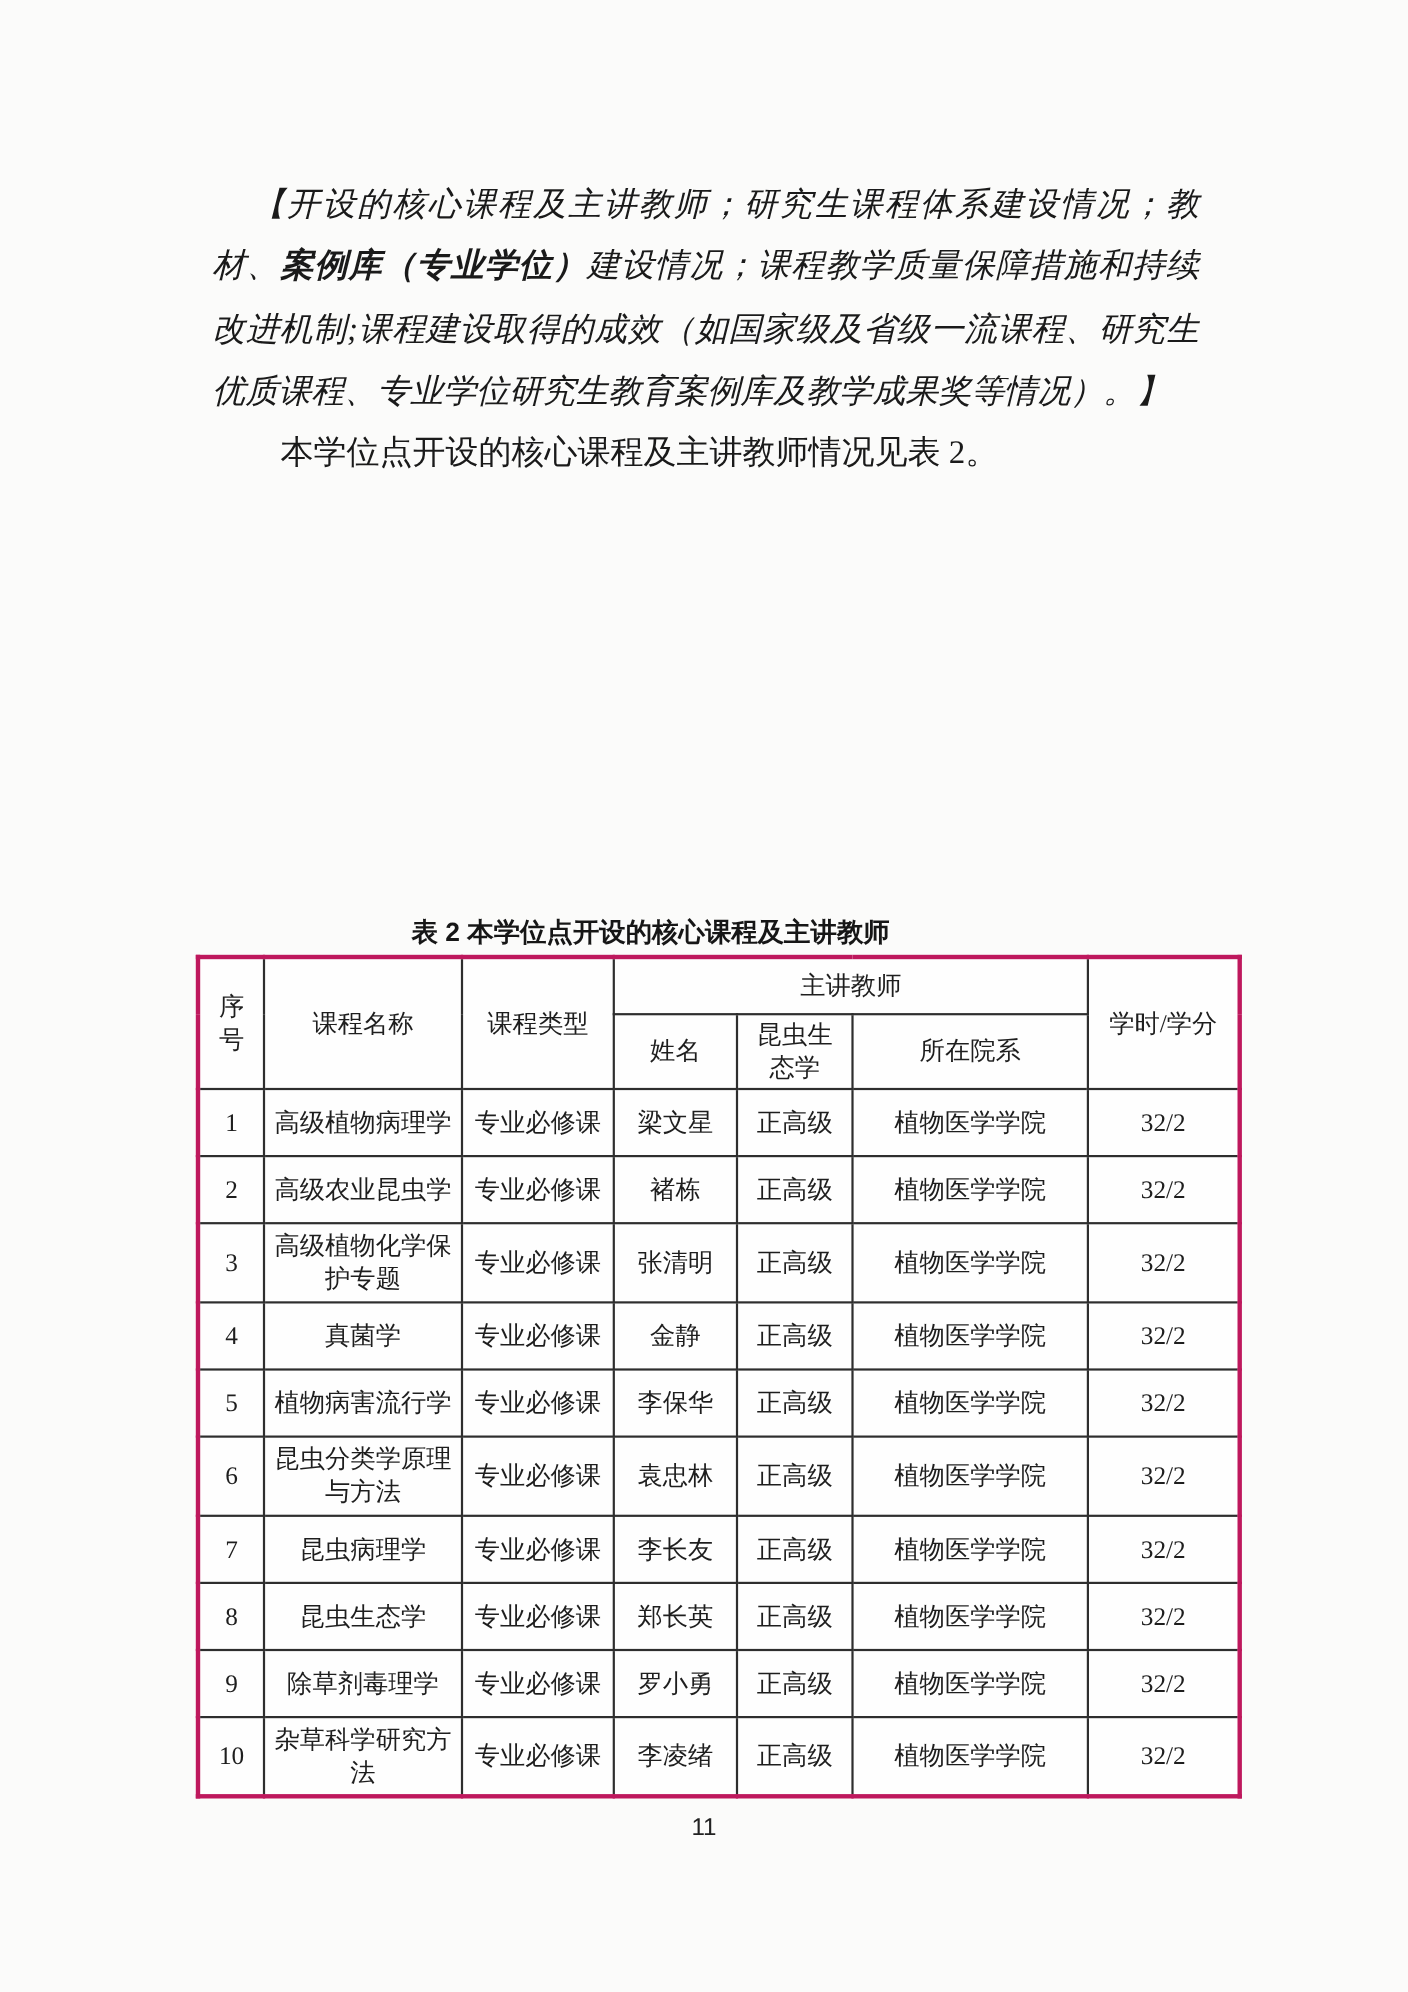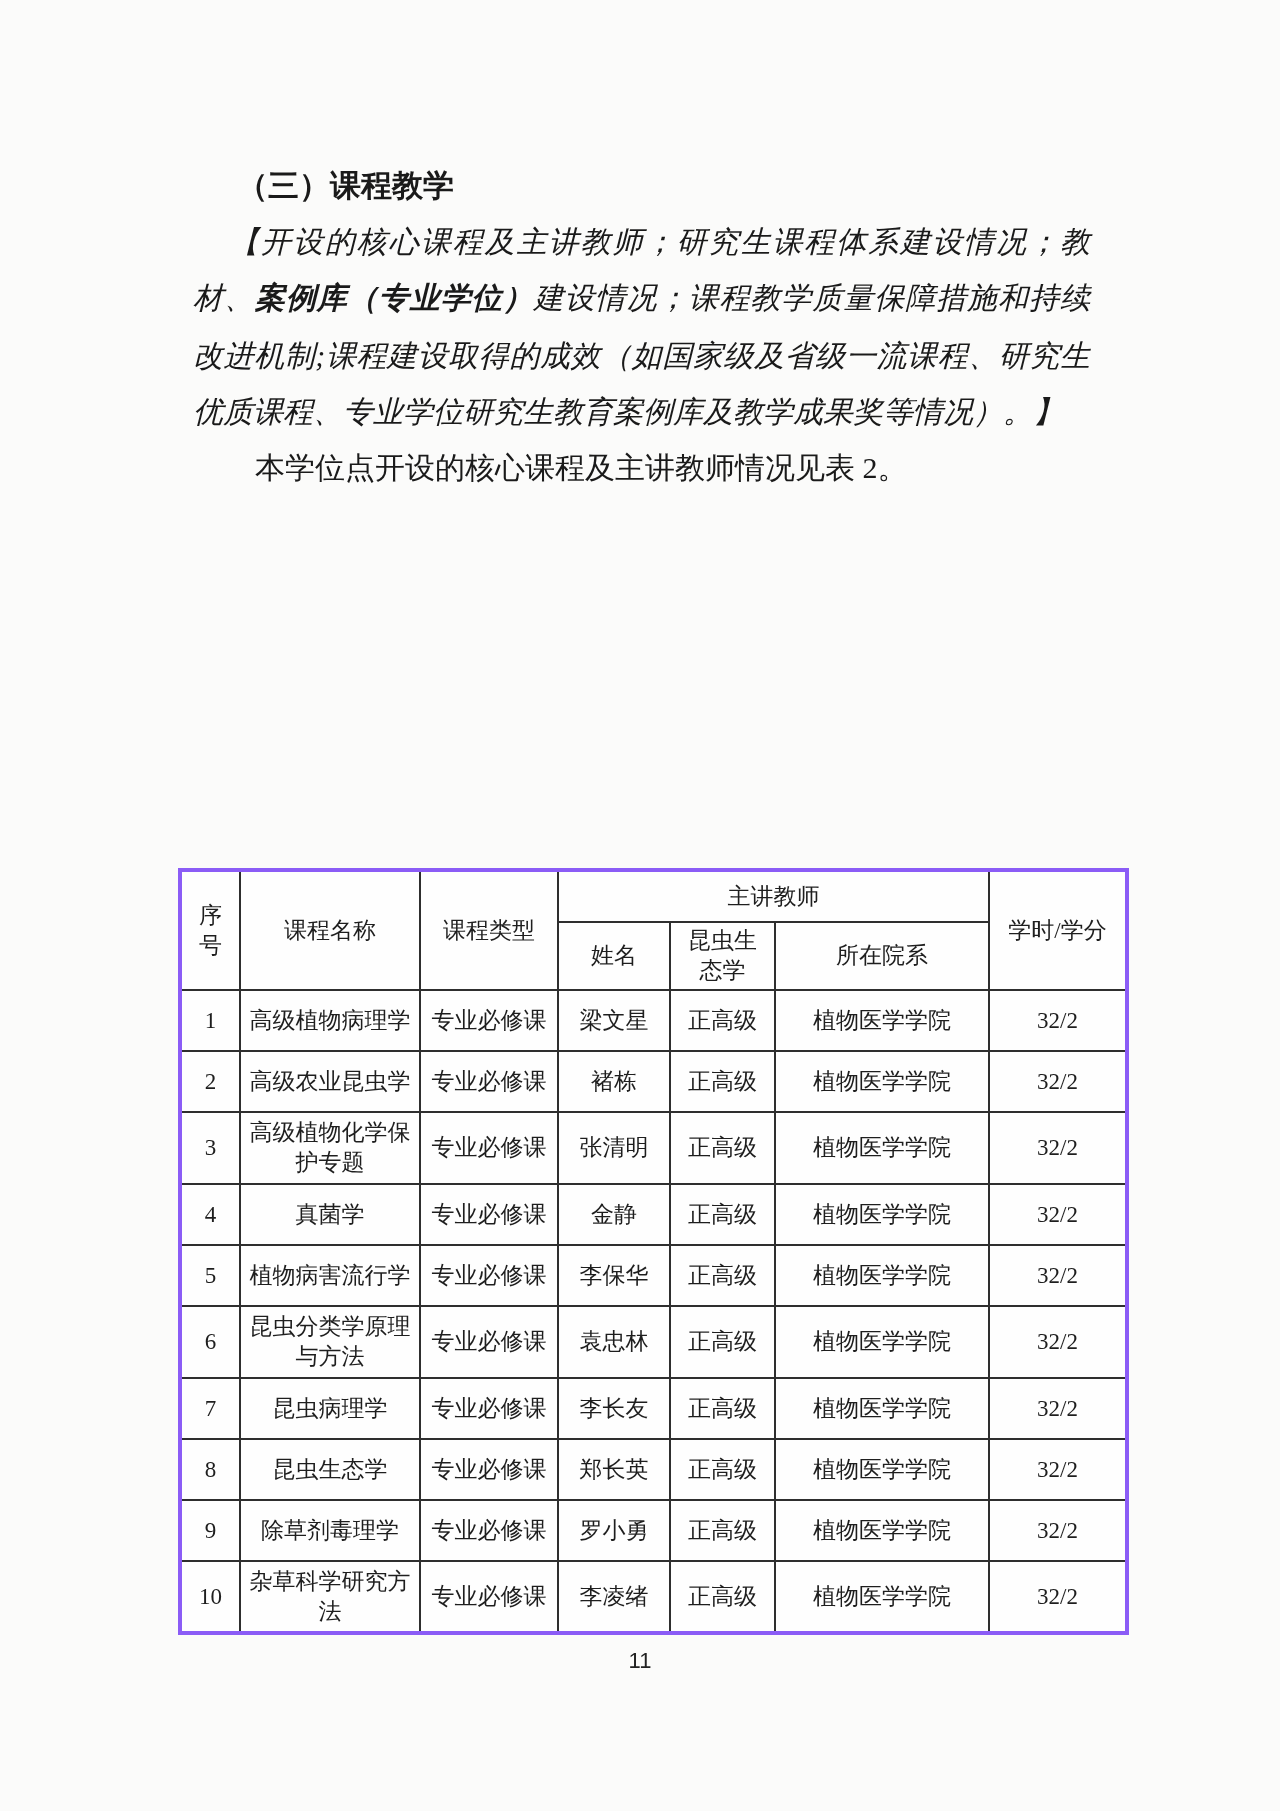--- a/index.html
+++ b/index.html
@@ -58,21 +58,21 @@
   table.core-courses th,
   table.core-courses td{
     border:2px solid #2e2e2e;
     text-align:center;
     vertical-align:middle;
     font-weight:normal;
     padding:2px 6px;
     line-height:30px;
     overflow:hidden;
   }
-  table.core-courses{border:4px solid #8b5cf6;}
+  table.core-courses{border:4px solid #be185d;}
   tr.hdr-top{height:52px;}
   tr.hdr-bottom{height:68px;}
   th.thick-bottom{border-bottom:4px solid #0e0e0e;}
   tbody tr{height:61px;}
   tbody tr.tall{height:72px;}
 
   
   .page-number{
     position:absolute;left:0;top:1648px;width:1280px;
     text-align:center;
@@ -80,27 +80,27 @@
     font-size:22px;color:#222;
   }
 </style>
 </head>
 <body>
 
 <div class="page">
 
   <div class="text-block">
 
-    <p class="section-heading">（三）课程教学</p>
 
     <p class="bracket-para"><span>【开设的核心课程及主讲教师；研究生课程体系建设情况；教材、</span><span class="bold">案例库（专业学位）</span><span>建设情况；课程教学质量保障措施和持续改进机制;课程建设取得的成效（如国家级及省级一流课程、研究生优质课程、专业学位研究生教育案例库及教学成果奖等情况）。】</span></p>
 
     <p class="lead-in">本学位点开设的核心课程及主讲教师情况见表 2。</p>
   </div>
 
+  <div class="table-title">表 2 本学位点开设的核心课程及主讲教师</div>
 
   <table class="core-courses">
     <colgroup>
       <col style="width:60px">
       <col style="width:180px">
       <col style="width:138px">
       <col style="width:112px">
       <col style="width:105px">
       <col style="width:214px">
       <col style="width:138px">

